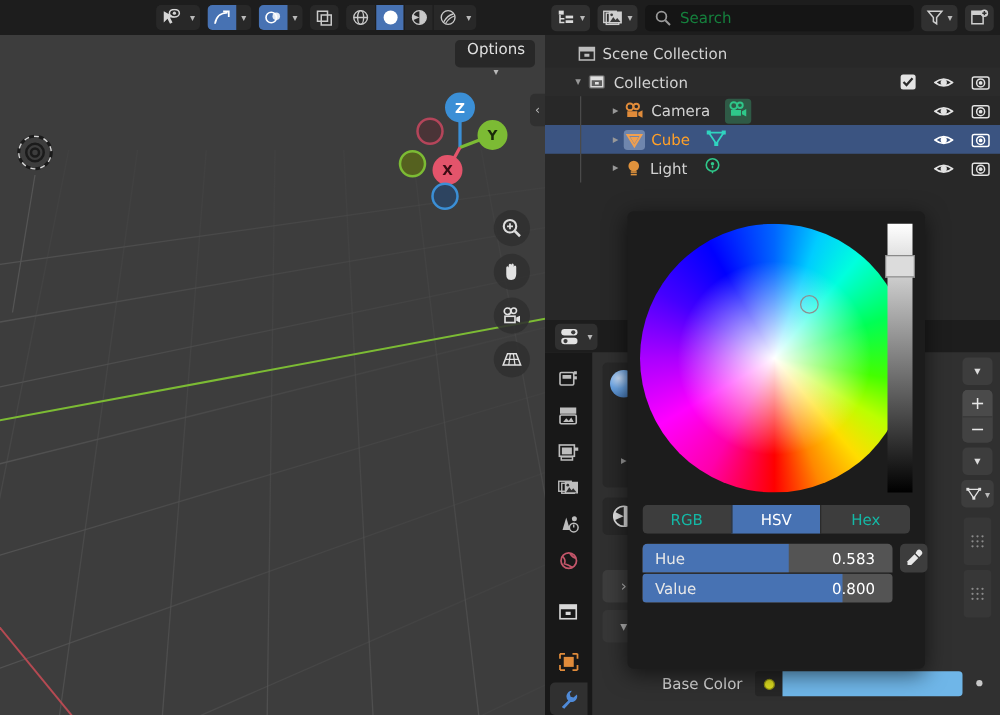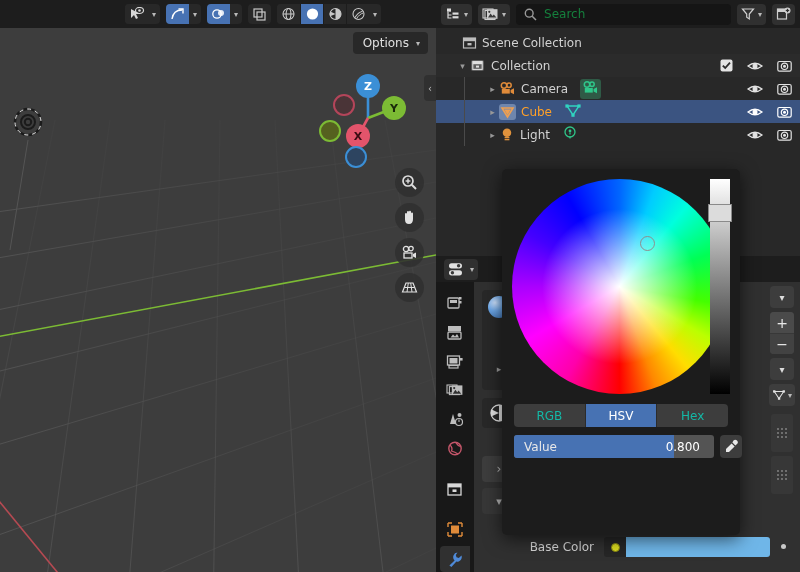--- a/index.html
+++ b/index.html
@@ -18,21 +18,21 @@
   .btngrp { display:flex; align-items:center; background:#282828; border-radius:4px;
     height:20px; margin-right:6px; overflow:hidden; }
   .ibtn { display:flex; align-items:center; justify-content:center; height:20px;
     min-width:23px; padding:0 3px; background:#282828; color:#d6d6d6; }
   .ibtn.on { background:#4772b3; color:#fff; }
   .ibtn.sep { border-left:1px solid #1d1d1d; }
   .chev { font-size:8px; color:#b9b9b9; padding:0 4px; }
 
   .options-btn { position:absolute; right:8px; top:32px; height:22px; padding:0 8px 0 10px;
     background:#282828; border-radius:4px; display:flex; align-items:center; gap:7px;
-    color:#e0e0e0; font-size:12px; }
+    color:#e0e0e0; font-size:12px;flex-direction:column; }
 
   
   .gizmo { position:absolute; right:22px; top:66px; width:92px; height:92px; }
   .gz-ball { position:absolute; width:24px; height:24px; border-radius:50%;
     display:flex; align-items:center; justify-content:center; font-size:11px;
     font-weight:bold; color:#1a1a1a; }
   .gz-hollow { position:absolute; width:22px; height:22px; border-radius:50%;
     border:2px solid; box-sizing:border-box; }
 
   .vp-tools { position:absolute; right:12px; top:168px; display:flex;
@@ -700,20 +700,25 @@
     <div class="vslider"></div>
     <div class="vslider-h"></div>
 
     <div class="modebar">
       <div class="mode">RGB</div>
       <div class="mode on">HSV</div>
       <div class="mode">Hex</div>
     </div>
 
     <div class="sliders">
+      <div class="sld r1">
+        <span class="sld-fill" style="width:58.3%"></span>
+        <span class="sld-lbl">Hue</span>
+        <span class="sld-val">0.583</span>
+      </div>
       <div class="sld">
         <span class="sld-fill" style="width:80%"></span>
         <span class="sld-lbl">Value</span>
         <span class="sld-val">0.800</span>
       </div>
     </div>
 
     <div class="eyedrop">
       <svg width="15" height="15" viewBox="0 0 15 15">
         <path d="M9.5 1.5 A2.3 2.3 0 0 1 13 5 L11.4 6.6 L8.4 3.6 Z" fill="#e8e8e8"></path>

